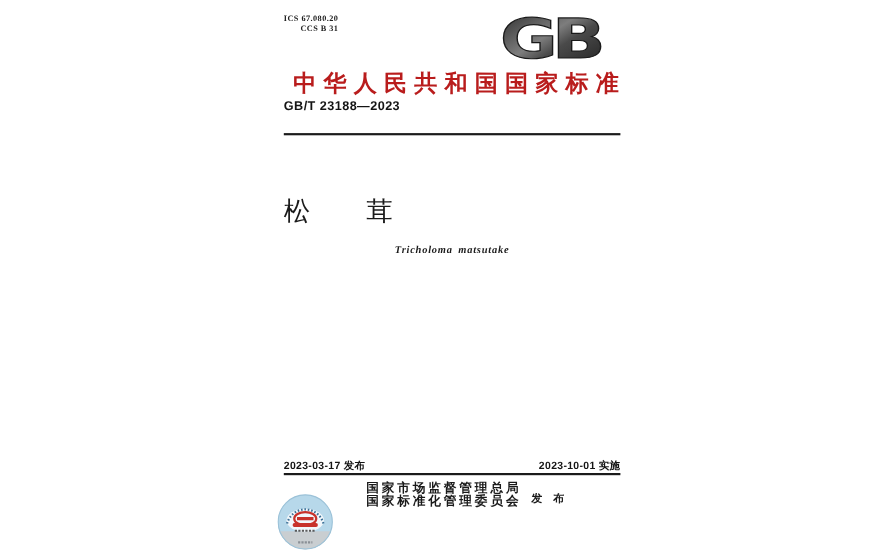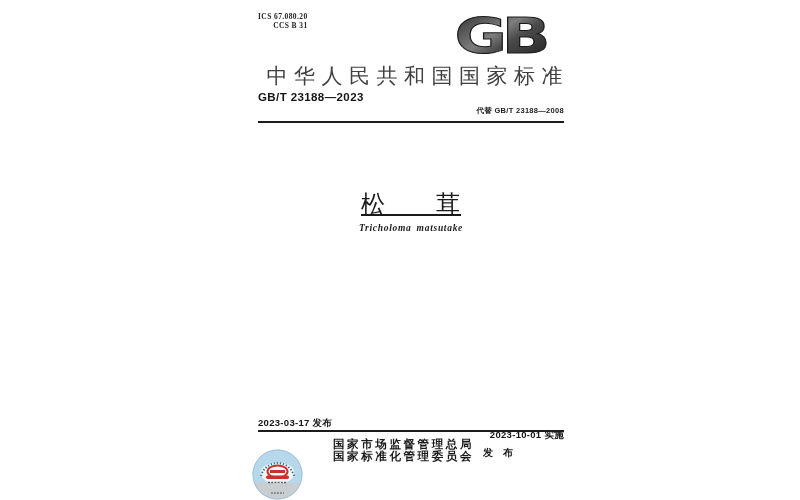--- a/index.html
+++ b/index.html
@@ -27,24 +27,24 @@
   }
 
   
   .gb-logo { left: 452px; top: 8px; width: 96px; height: 54px; }
 
   
   .header-title {
     left: 257px; top: 62px;
     width: 312px;
     font-size: 21px;
-    font-weight: normal;
+    font-weight: bold;
     letter-spacing: 6.5px;
     white-space: nowrap;
-    color: #404040;
+    color: #b91c1c;
   }
 
   .std-no {
     left: 258px; top: 91px; width: 306px;
     text-align: left;
     font-family: "Liberation Sans", sans-serif;
     font-weight: bold;
     font-size: 11.5px;
     letter-spacing: 0.4px;
     color: #141414;
@@ -58,26 +58,25 @@
     letter-spacing: 0.3px;
     color: #222;
   }
 
   .rule { background: #1b1b1b; height: 2px; width: 306px; left: 258px; }
   .rule-top { top: 121px; }
   .rule-bottom { top: 430px; }
 
   
   .title-cn {
-    left: 258px; top: 188px; width: 306px;
-    text-align: center;
+    left: 258px; top: 176px; width: 306px;
+    text-align: left;
     font-size: 24px;
     letter-spacing: 1px;
     color: #1a1a1a;
-    text-decoration: underline;
   }
   .title-latin {
     left: 258px; top: 223px; width: 306px;
     text-align: center;
     font-style: italic;
     font-weight: bold;
     font-size: 9.5px;
     letter-spacing: 0.7px;
     word-spacing: 2px;
     color: #1a1a1a;
@@ -86,21 +85,21 @@
   
   .date {
     top: 417px;
     font-family: "Liberation Sans", sans-serif;
     font-weight: bold;
     font-size: 9.5px;
     letter-spacing: 0.3px;
     color: #141414;
   }
   .date-issue { left: 258px; }
-  .date-impl { left: 258px; width: 306px; text-align: right; margin-top: 12px; }
+  .date-impl { left: 258px; width: 306px; text-align: right; }
 
   
   .publisher {
     left: 333px; top: 439px;
     font-weight: bold;
     font-size: 11.5px;
     line-height: 11.5px;
     letter-spacing: 2.6px;
     white-space: nowrap;
     color: #1a1a1a;
@@ -139,21 +138,20 @@
       </defs>
       <g transform="translate(48,45) scale(1.28,1)">
         <text x="0" y="0" text-anchor="middle" font-family="DejaVu Sans, sans-serif" font-weight="bold" font-size="50" letter-spacing="-4" fill="url(#gbGrad)" stroke="#1a1a1a" stroke-width="1">GB</text>
       </g>
     </svg>
   </div>
 
   <div class="abs header-title">中华人民共和国国家标准</div>
 
   <div class="abs std-no">GB/T 23188—2023</div>
-  <div class="abs replaces">代替 GB/T 23188—2008</div>
 
   <div class="abs rule rule-top"></div>
 
   <div class="abs title-cn">松　　茸</div>
   <div class="abs title-latin">Tricholoma matsutake</div>
 
   <div class="abs date date-issue">2023-03-17 发布</div>
   <div class="abs date date-impl">2023-10-01 实施</div>
 
   <div class="abs rule rule-bottom"></div>

